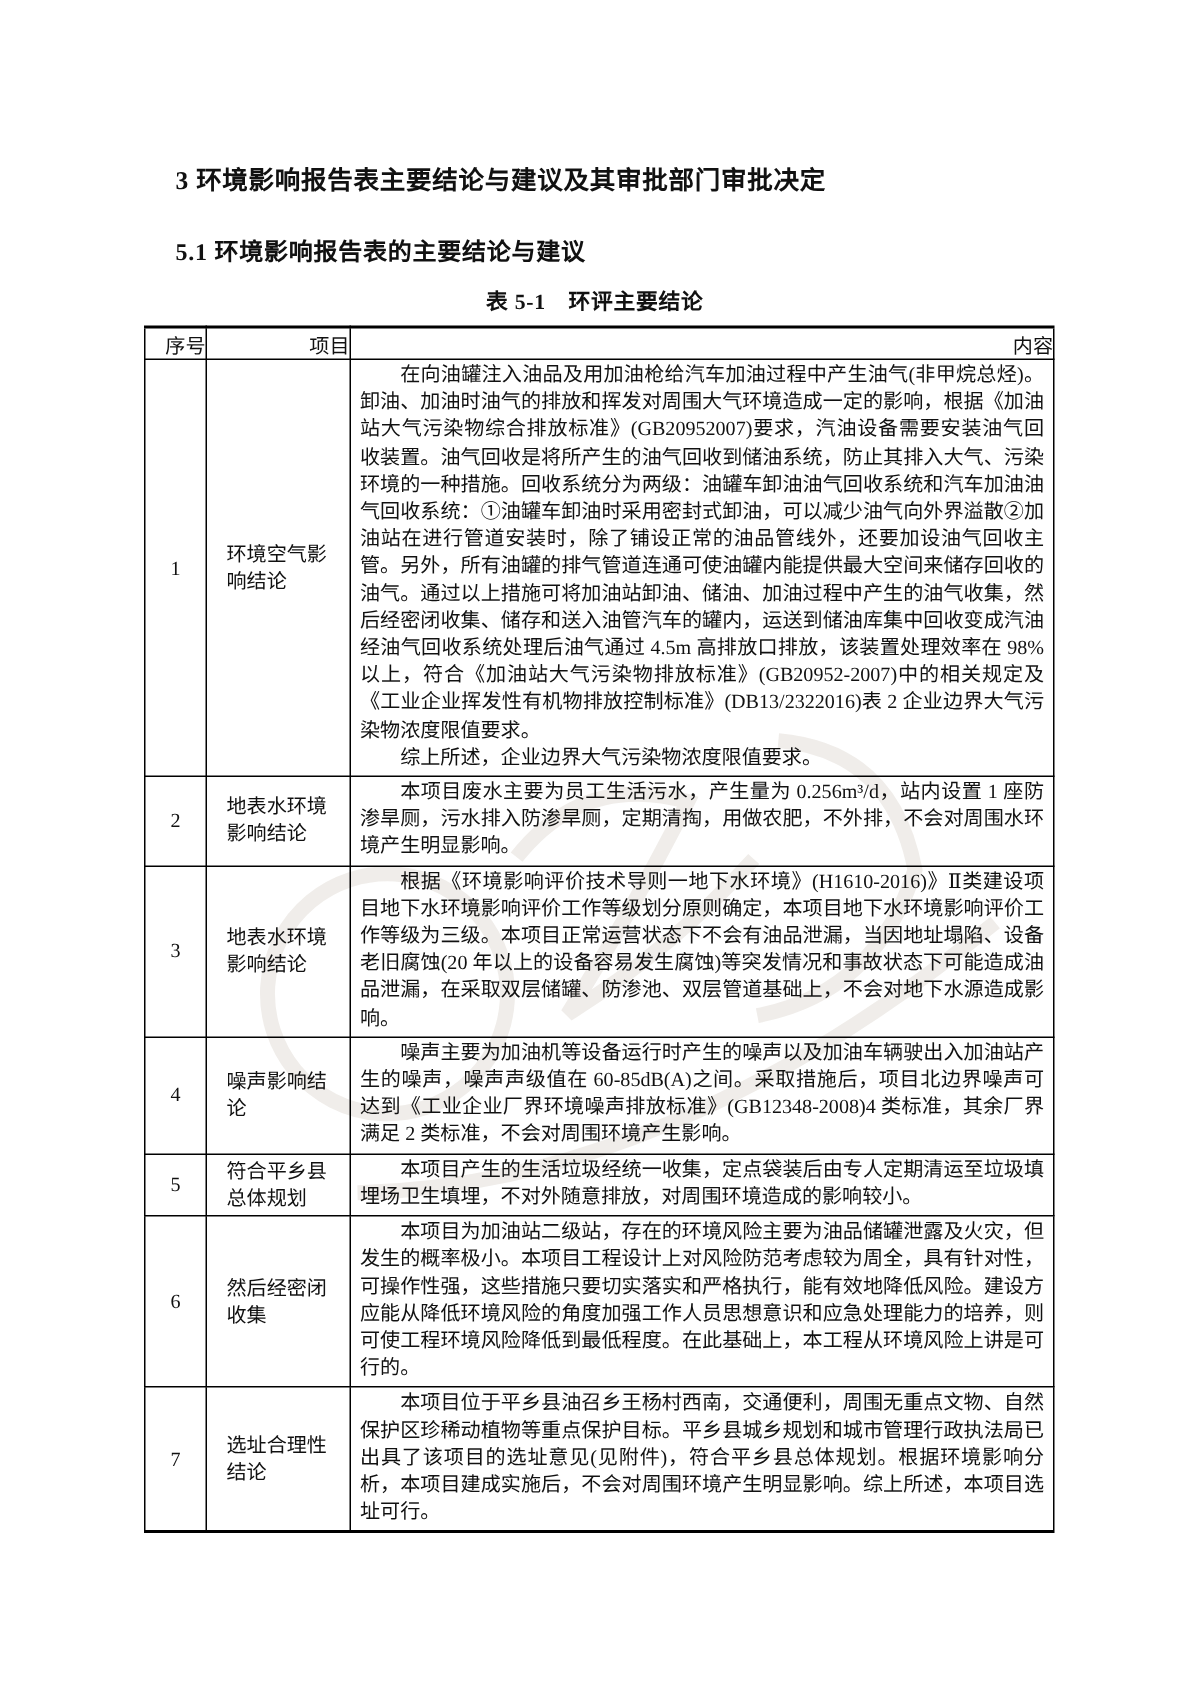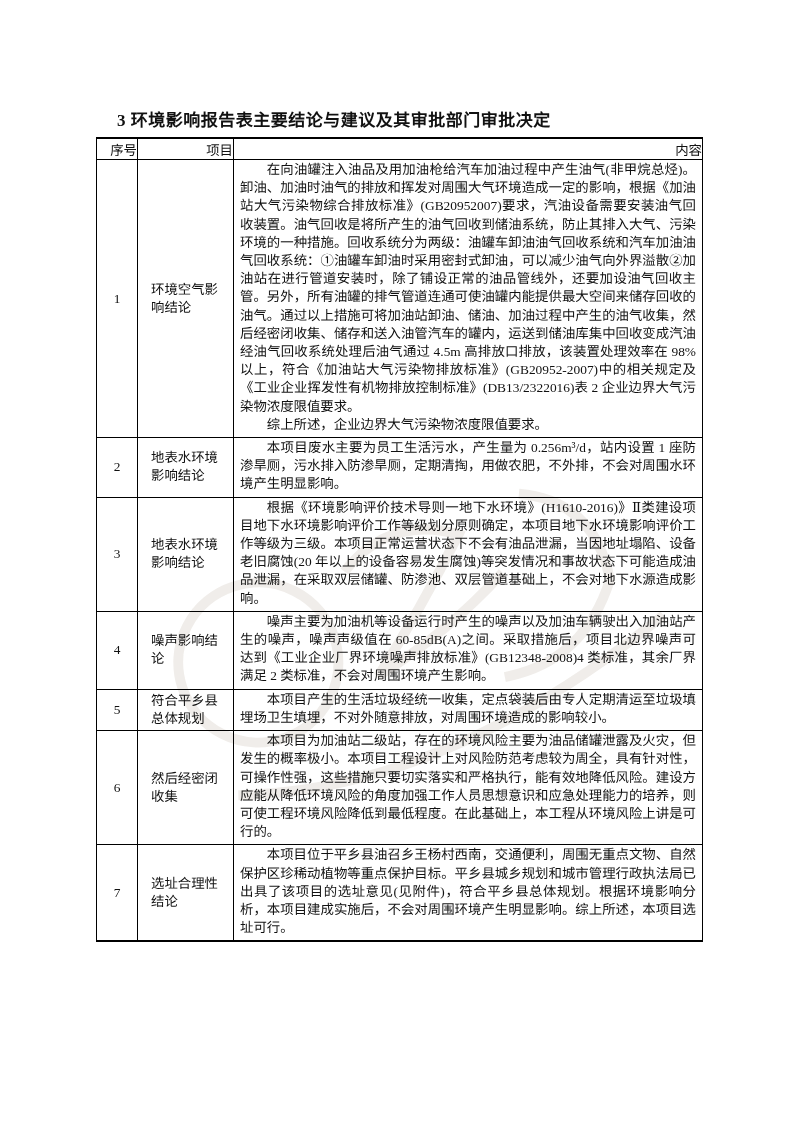--- a/index.html
+++ b/index.html
@@ -80,20 +80,22 @@
   <g fill="none" stroke="#e4dfd9" stroke-width="10" transform="rotate(-18 290 210)">
     <circle cx="120" cy="210" r="80"></circle>
     <path d="M 230 150 q 60 -40 120 0 q -60 60 -120 110 q 80 -20 150 -60"></path>
     <path d="M 420 130 q 70 30 60 110 q -50 70 -130 60"></path>
     <path d="M 60 330 q 200 60 460 -40"></path>
   </g>
 </svg>
 
 <div class="content">
   <h1 class="sec-heading">3 环境影响报告表主要结论与建议及其审批部门审批决定</h1>
+  <h2 class="subsec-heading">5.1 环境影响报告表的主要结论与建议</h2>
+  <div class="table-title">表 5-1　环评主要结论</div>
 
   <table class="conclusions">
     <colgroup>
       <col class="c-no">
         <col class="c-item">
         <col class="c-content">
     </colgroup>
     <thead>
       <tr>
         <th>序号</th>

